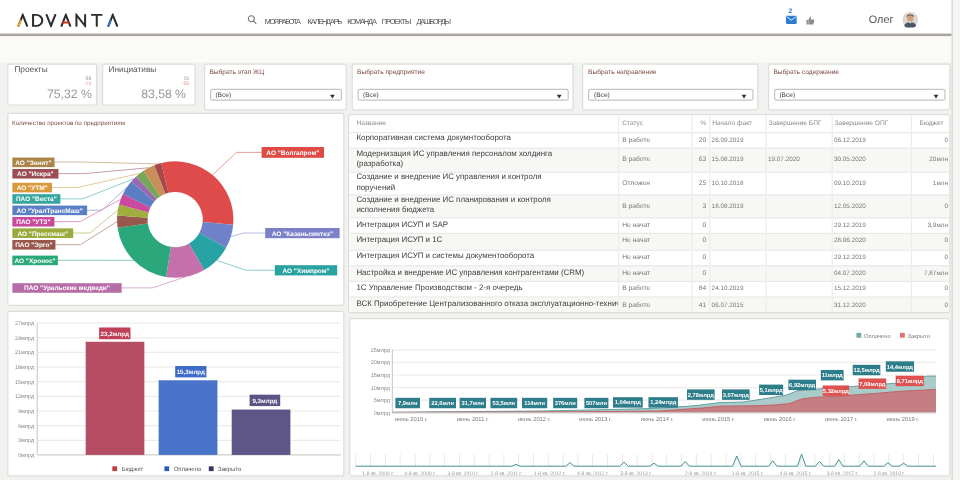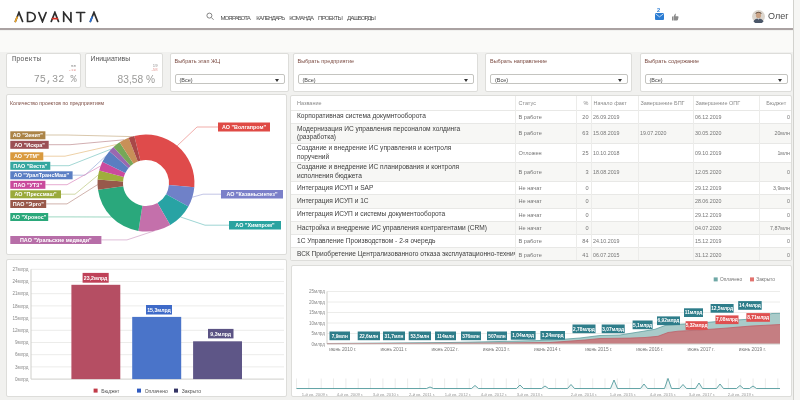--- a/index.html
+++ b/index.html
@@ -50,25 +50,25 @@
 <svg class="abs" style="left:671px;top:13px" width="8" height="8" viewBox="0 0 8 8">
     <path d="M1,3.5 h1.2 v4 H1 Z M2.6,7.5 V3.4 L4.2,0.6 q.8,.2 .6,1.2 l-.4,1.4 h2.4 q.9,0 .7,1 l-.6,2.6 q-.2,.7-1,.7 Z" fill="#8a8a8a"></path>
   </svg>
 <svg class="abs" style="left:752px;top:10px" width="13" height="13" viewBox="0 0 13 13">
 <circle cx="6.5" cy="6.5" r="6.5" fill="#dcd6ce"></circle>
 <circle cx="6.5" cy="5.4" r="2.6" fill="#caa284"></circle>
 <path d="M3.2,3.6 a3.6,3 0 0 1 6.6,0 l-.9,.4 a2.8,2.4 0 0 0 -4.8,0 Z" fill="#6a5240"></path>
 <path d="M1.5,11.5 a5.2,4 0 0 1 10,0 a6.5,6.5 0 0 1 -10,0 Z" fill="#4a5668"></path>
 <path d="M5.4,8.2 h2.2 l-1.1,1.6 Z" fill="#e8e4de"></path>
 </svg>
-<div class="abs" style="left:768px;top:11px;font-size:9px;color:#4a4a4a;">Олег</div>
+<div class="abs" style="left:724px;top:11px;font-size:9px;color:#4a4a4a;">Олег</div>
 
 <div class="abs" style="left:793px;top:0;width:7px;height:400px;background:#f6f6f4;border-left:1px solid #d2d2ce;"></div>
 
-<div class="panel" style="left:6px;top:52.5px;width:75px;height:35px;font-family:Liberation Mono, monospace;">
+<div class="panel" style="left:6px;top:52.5px;width:75px;height:35px;">
   <div class="abs" style="left:5px;top:1.5px;font-size:6.9px;color:#555;">Проекты</div>
   <div class="abs" style="right:4px;top:10.5px;font-size:4.2px;color:#8f8f8f;text-align:right;line-height:4.4px;">58<br><span style="color:#e49a96">-19</span></div>
   <div class="abs" style="right:3.5px;top:20.5px;font-size:10.2px;color:#9a9a98;">75,32 %</div>
 </div>
 <div class="panel" style="left:84.5px;top:52.5px;width:78px;height:35px;">
   <div class="abs" style="left:5px;top:1.5px;font-size:6.9px;color:#555;">Инициативы</div>
   <div class="abs" style="right:4px;top:10.5px;font-size:4.2px;color:#8f8f8f;text-align:right;line-height:4.4px;">19<br><span style="color:#e49a96">-58</span></div>
   <div class="abs" style="right:6.5px;top:20.5px;font-size:10.2px;color:#9a9a98;">83,58 %</div>
 </div>
 

